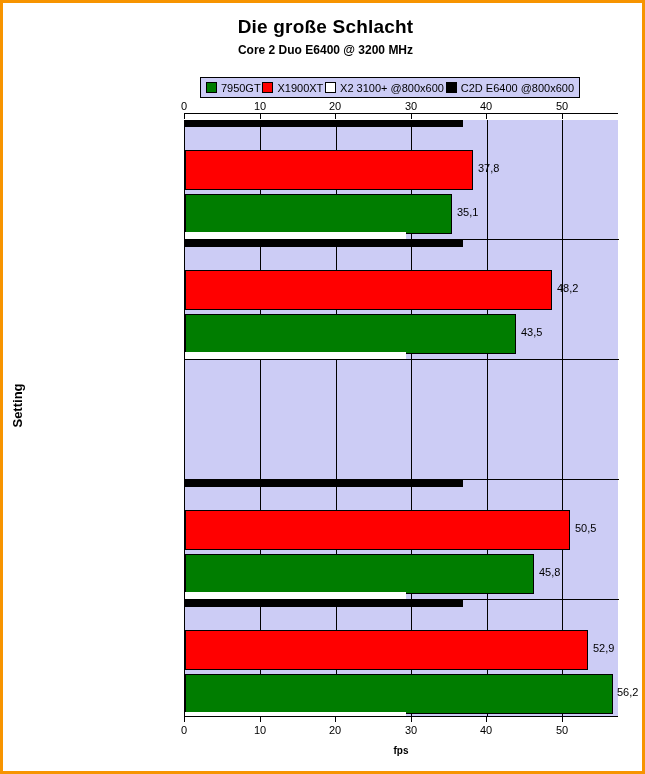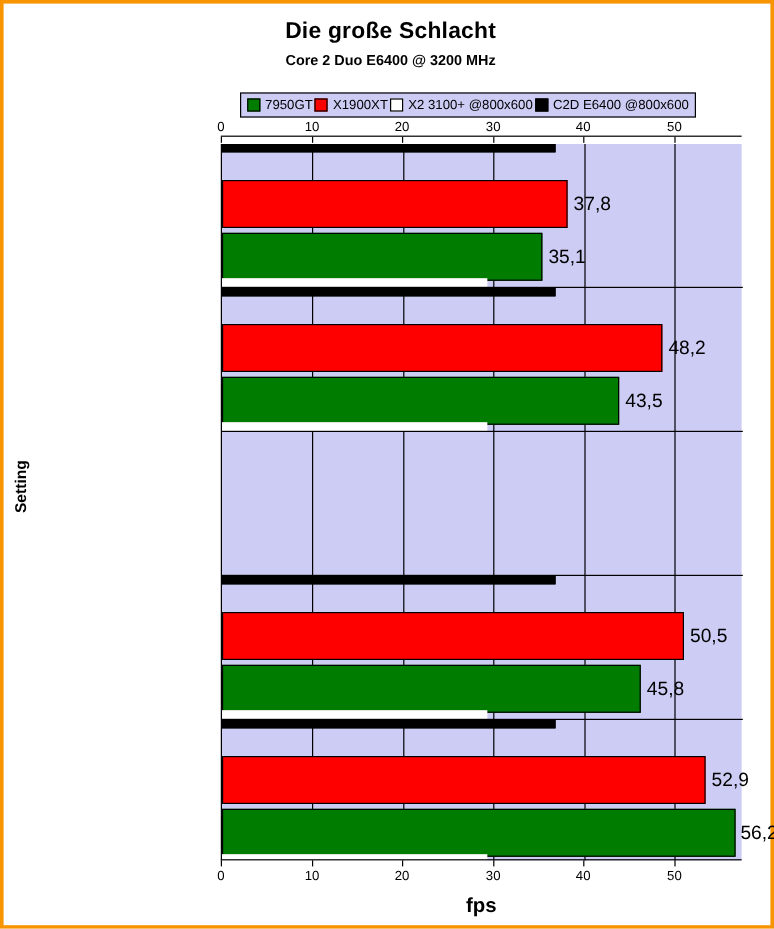--- a/index.html
+++ b/index.html
@@ -119,21 +119,21 @@
     left: 181px; top: 110px;
     width: 434px; height: 1px;
     background: #000;
   }
   #axis-title-x {
     position: absolute;
     left: 181px;
     top: 742px;
     width: 434px;
     text-align: center;
-    font-size: 17px;
+    font-size: 10px;
     font-weight: bold;
     color: #000;
   }
   #axis-title-y {
     position: absolute;
     left: -26px;
     top: 395px;
     width: 80px;
     text-align: center;
     font-size: 13px;
@@ -164,21 +164,21 @@
     box-sizing: border-box;
     border: 1px solid #000;
   }
   .bar-green { background: #007d00; }
   .bar-red   { background: #ff0000; }
   .bar-white { background: #ffffff; border: 1px solid #ffffff; }
   .bar-black { background: #000000; }
 
   .bar-value {
     position: absolute;
-    font-size: 16px;
+    font-size: 11px;
     color: #000;
     white-space: nowrap;
   }
 </style>
 </head>
 <body>
 
 <div id="page">
 
   <div id="title">Die große Schlacht</div>

